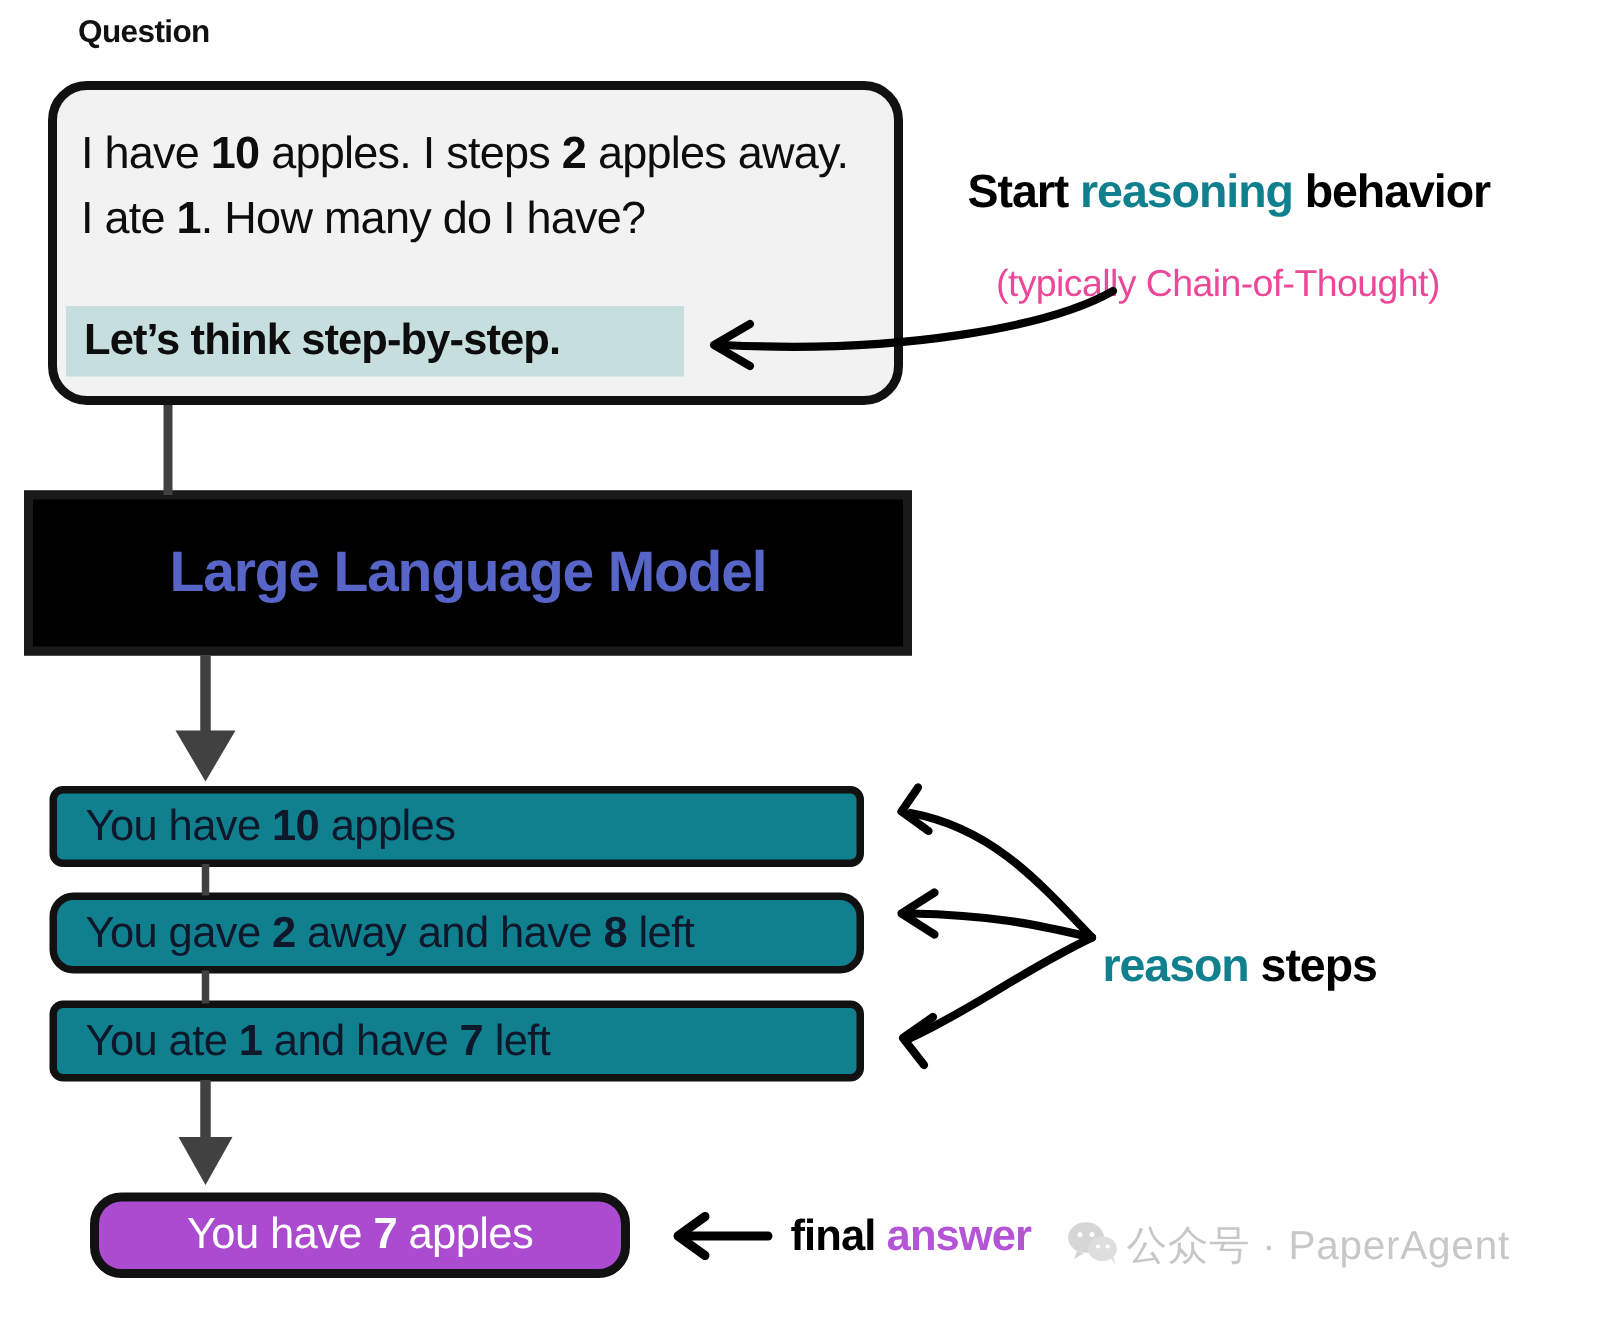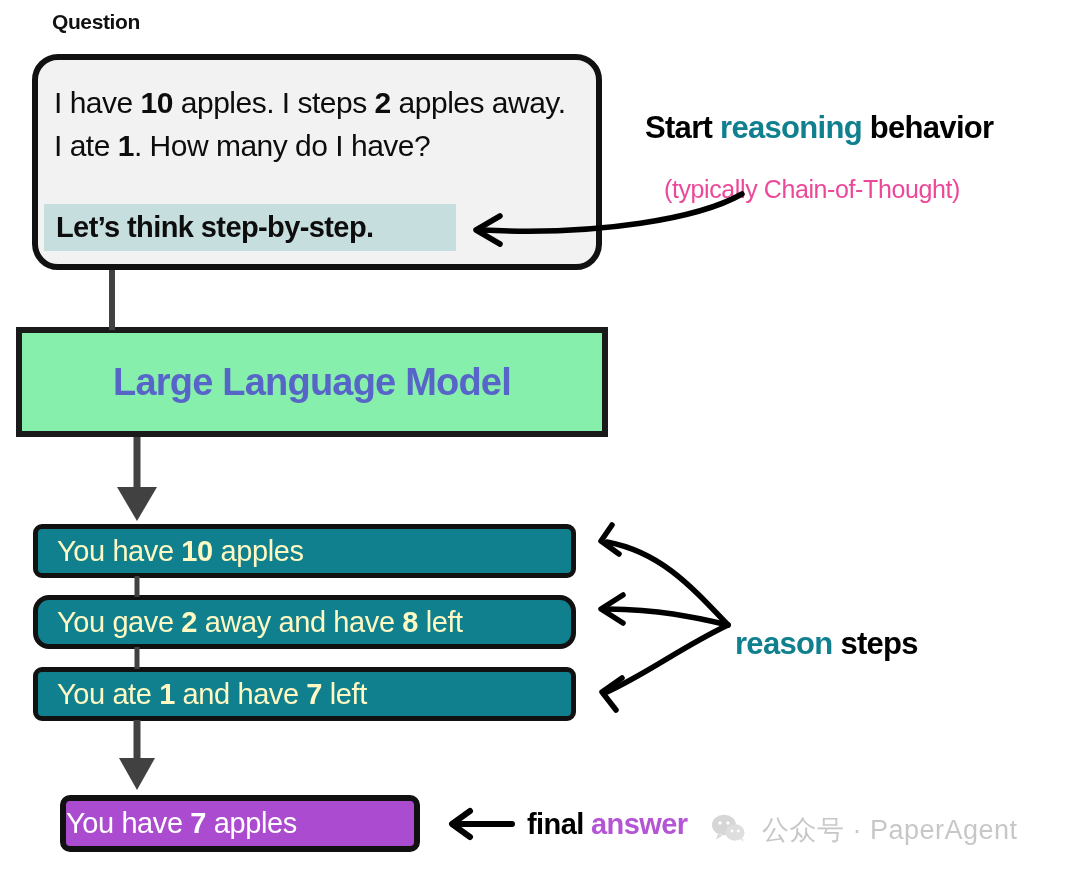--- a/index.html
+++ b/index.html
@@ -85,21 +85,21 @@
     white-space: nowrap;
   }
 
   
   #llm-box {
     left: 16px;
     top: 327px;
     width: 592px;
     height: 110px;
     box-sizing: border-box;
-    background: #86efac;
+    background: #000000;
     border: 6px solid #1a1a1a;
     display: flex;
     align-items: center;
     justify-content: center;
   }
   #llm-label {
     font-size: 38px;
     font-weight: bold;
     letter-spacing: -0.8px;
     color: #5765c8;
@@ -114,41 +114,41 @@
     background: #10808f;
     border: 5px solid #111111;
     border-radius: 9px;
     display: flex;
     align-items: center;
   }
   .step-box .txt {
     margin-left: 19px;
     font-size: 29px;
     letter-spacing: -0.4px;
-    color: #fef9c3;
+    color: #0f172a;
     white-space: nowrap;
   }
   .step-box .txt b { font-weight: bold; }
   #step-0 { top: 524px; }
   #step-1 { top: 595px; border-radius: 16px; }
   #step-2 { top: 667px; }
 
   
   #answer-box {
     left: 60px;
     top: 795px;
     width: 360px;
     height: 57px;
     box-sizing: border-box;
     background: #ab4bcf;
     border: 6px solid #111111;
-    border-radius: 10px;
-    display: flex;
-    align-items: center;
-    justify-content: flex-start;
+    border-radius: 21px;
+    display: flex;
+    align-items: center;
+    justify-content: center;
   }
   #answer-box .txt {
     font-size: 29px;
     letter-spacing: -0.4px;
     color: #ffffff;
     white-space: nowrap;
   }
   #answer-box .txt b { font-weight: bold; }
 
   
@@ -172,21 +172,21 @@
     white-space: nowrap;
   }
   #final-answer-label .purple { color: #b455d6; }
 
   
   #watermark {
     left: 712px;
     top: 812px;
     display: flex;
     align-items: center;
-    gap: 16px;
+    gap: 5px;
     opacity: 0.55;
   }
   #watermark .wm-text {
     font-size: 27px;
     color: #9b9b9b;
     letter-spacing: 0.5px;
     white-space: nowrap;
   }
 
   

